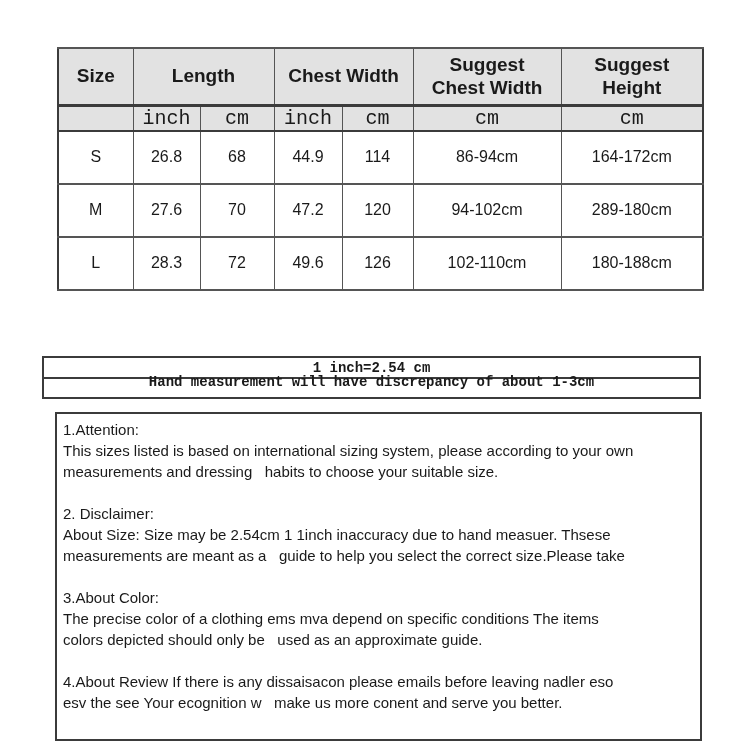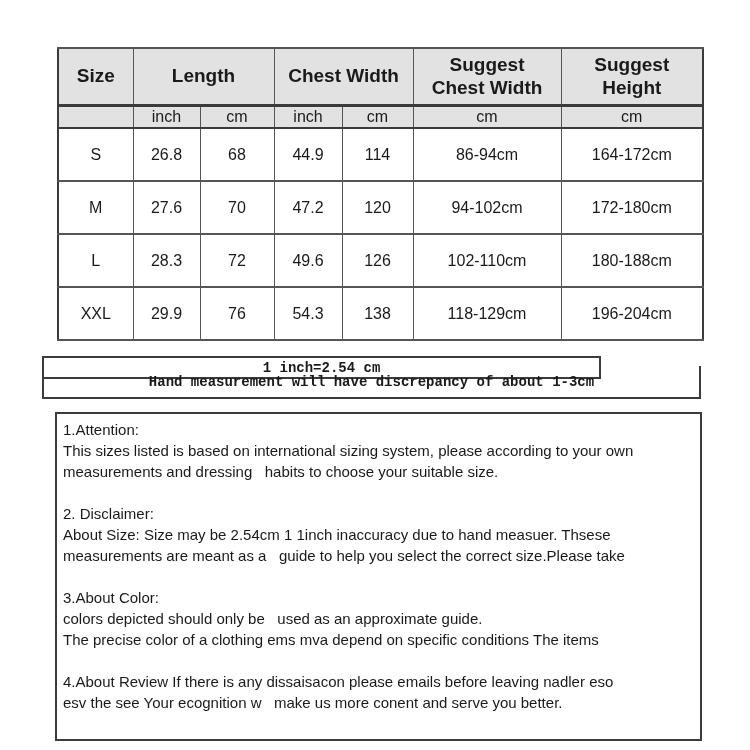--- a/index.html
+++ b/index.html
@@ -32,27 +32,28 @@
   }
   tr.header-row{height:57px;}
   tr.header-row th{
     background:var(--header-bg);
     font-size:19px;font-weight:bold;line-height:1.25;
     border-bottom:3px solid var(--border-dark);
   }
   tr.subheader-row{height:23px;}
   tr.subheader-row td{
     background:var(--header-bg);
-    font-size:16px;
+    font-size:20px;
     border-bottom:2px solid var(--border-dark);
+    font-family:Liberation Mono, monospace;
   }
   tr.data-row{height:53px;}
   
   .conversion-row{
-    position:absolute;left:42px;top:356px;width:559px;height:23px;
+    position:absolute;left:42px;top:356px;width:659px;height:23px;
     border:2px solid var(--border-dark);
     display:flex;align-items:center;justify-content:center;
     font-family:"Liberation Mono", monospace;font-size:14px;font-weight:bold;
     white-space:pre;
   }
   .measurement-row{
     position:absolute;left:42px;top:366px;width:659px;height:33px;
     border:2px solid var(--border-dark);border-top:none;
     display:flex;align-items:center;justify-content:center;
     font-family:"Liberation Mono", monospace;font-size:14px;font-weight:bold;
@@ -114,59 +115,50 @@
       <td>86-94cm</td>
       <td>164-172cm</td>
     </tr>
     <tr class="data-row">
       <td>M</td>
       <td>27.6</td>
       <td>70</td>
       <td>47.2</td>
       <td>120</td>
       <td>94-102cm</td>
-      <td>172-180cm</td>
+      <td>289-180cm</td>
     </tr>
     <tr class="data-row">
       <td>L</td>
       <td>28.3</td>
       <td>72</td>
       <td>49.6</td>
       <td>126</td>
       <td>102-110cm</td>
       <td>180-188cm</td>
-    </tr>
-    <tr class="data-row">
-      <td>XXL</td>
-      <td>29.9</td>
-      <td>76</td>
-      <td>54.3</td>
-      <td>138</td>
-      <td>118-129cm</td>
-      <td>196-204cm</td>
     </tr>
   </tbody>
 </table>
 
 <div class="conversion-row">1 inch=2.54 cm</div>
 <div class="measurement-row">Hand measurement will have discrepancy of about 1-3cm</div>
 
 <div class="notes-box">
   <div class="note-paragraph">
     <div class="note-line">1.Attention:</div>
     <div class="note-line">This sizes listed is based on international sizing system, please according to your own</div>
     <div class="note-line">measurements and dressing   habits to choose your suitable size.</div>
   </div>
   <div class="note-paragraph">
     <div class="note-line">2. Disclaimer:</div>
     <div class="note-line">About Size: Size may be 2.54cm 1 1inch inaccuracy due to hand measuer. Thsese</div>
     <div class="note-line">measurements are meant as a   guide to help you select the correct size.Please take</div>
   </div>
   <div class="note-paragraph">
     <div class="note-line">3.About Color:</div>
+    <div class="note-line">The precise color of a clothing ems mva depend on specific conditions The items</div>
     <div class="note-line">colors depicted should only be   used as an approximate guide.</div>
-    <div class="note-line">The precise color of a clothing ems mva depend on specific conditions The items</div>
   </div>
   <div class="note-paragraph">
     <div class="note-line">4.About Review If there is any dissaisacon please emails before leaving nadler eso</div>
     <div class="note-line">esv the see Your ecognition w   make us more conent and serve you better.</div>
   </div>
 </div>
 
 </body></html>

